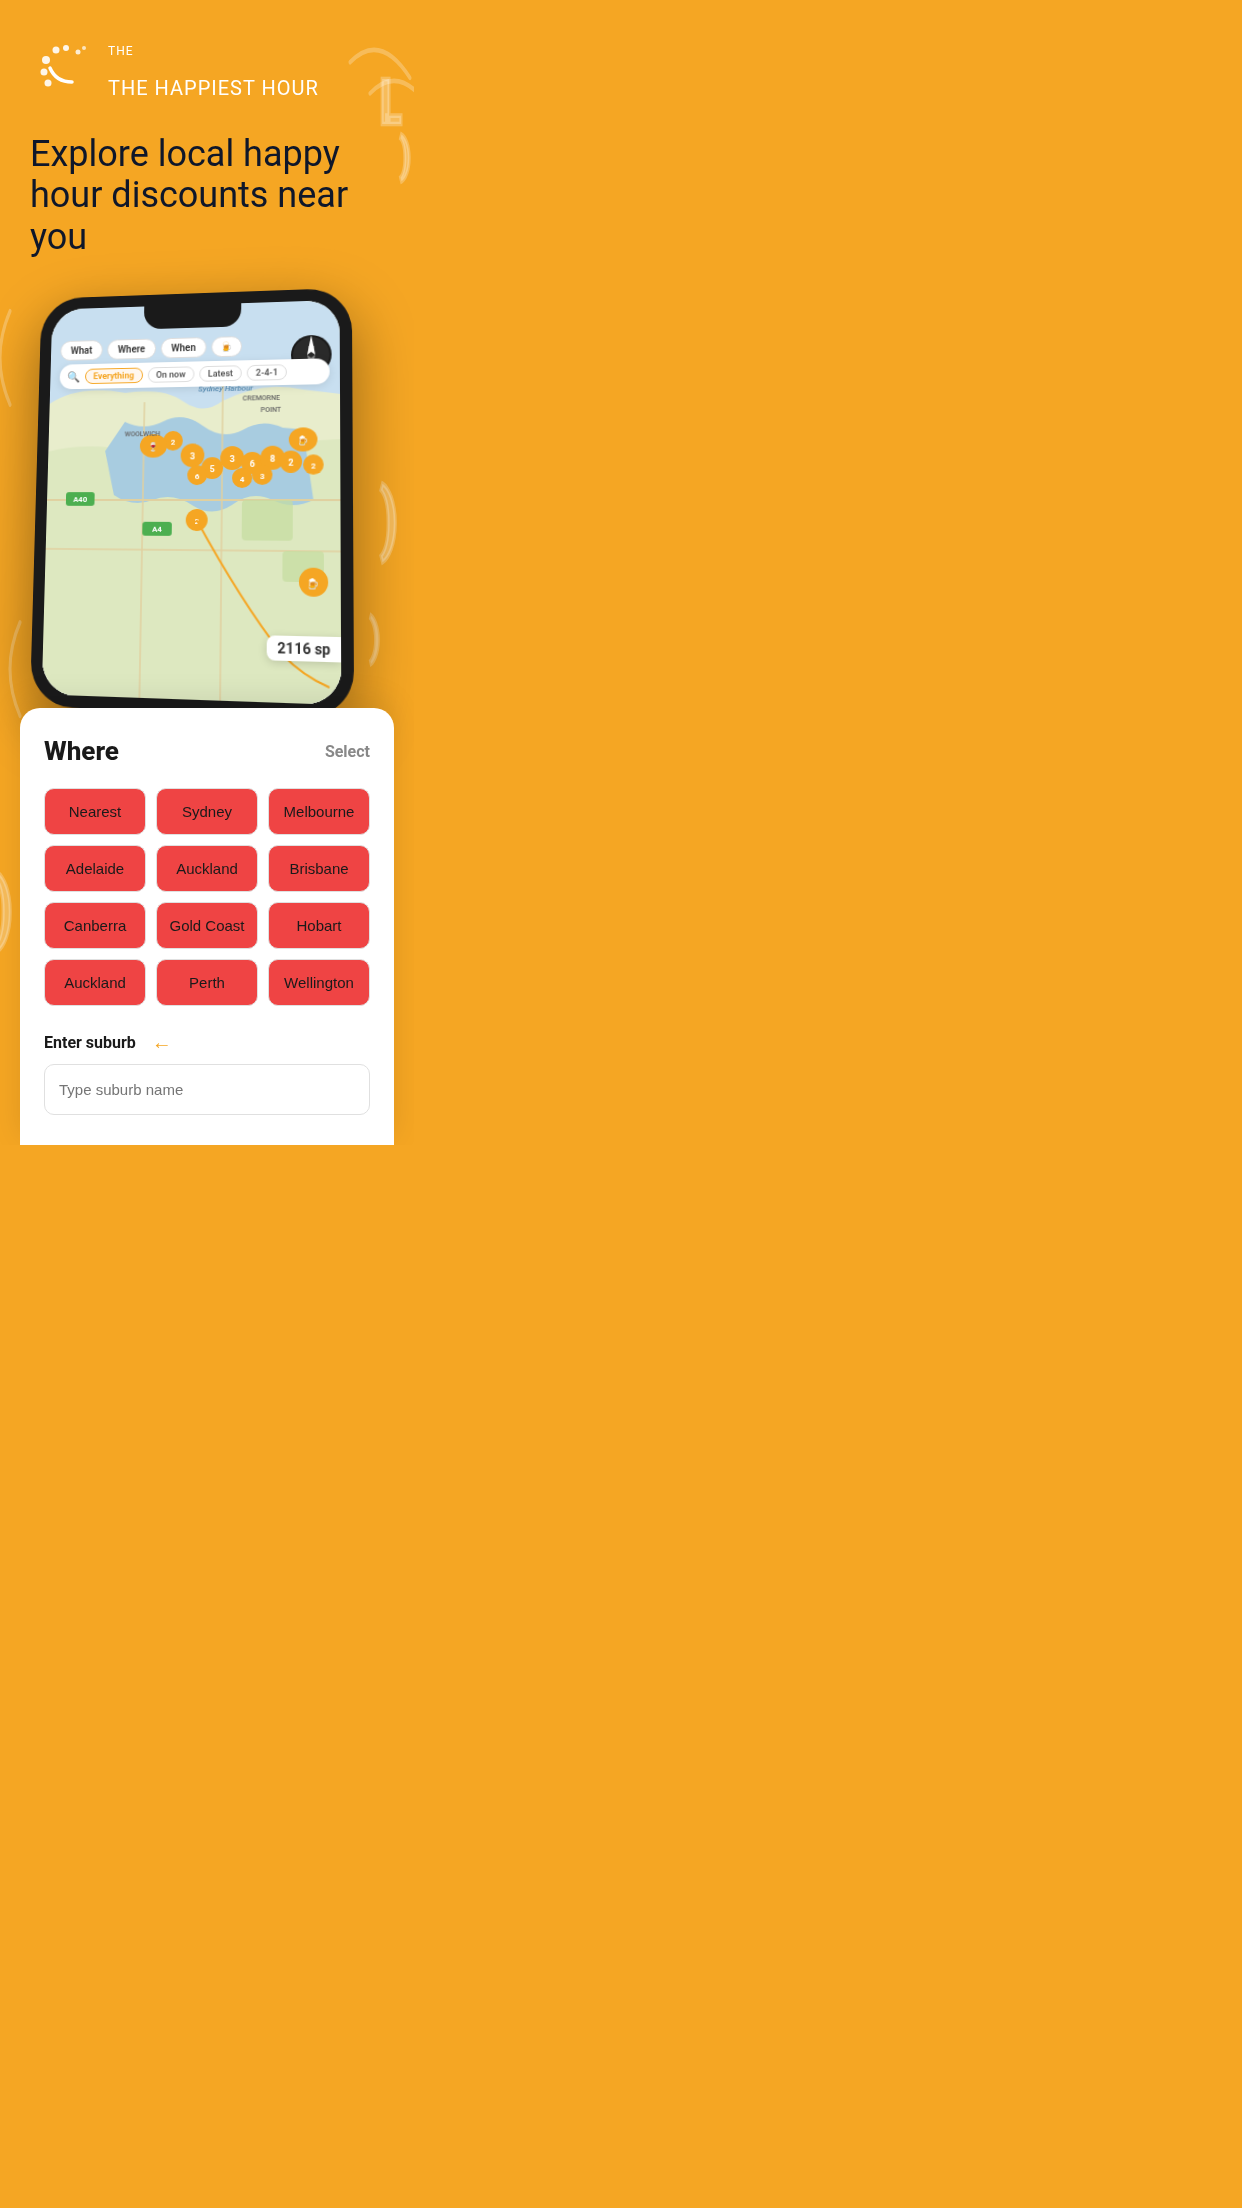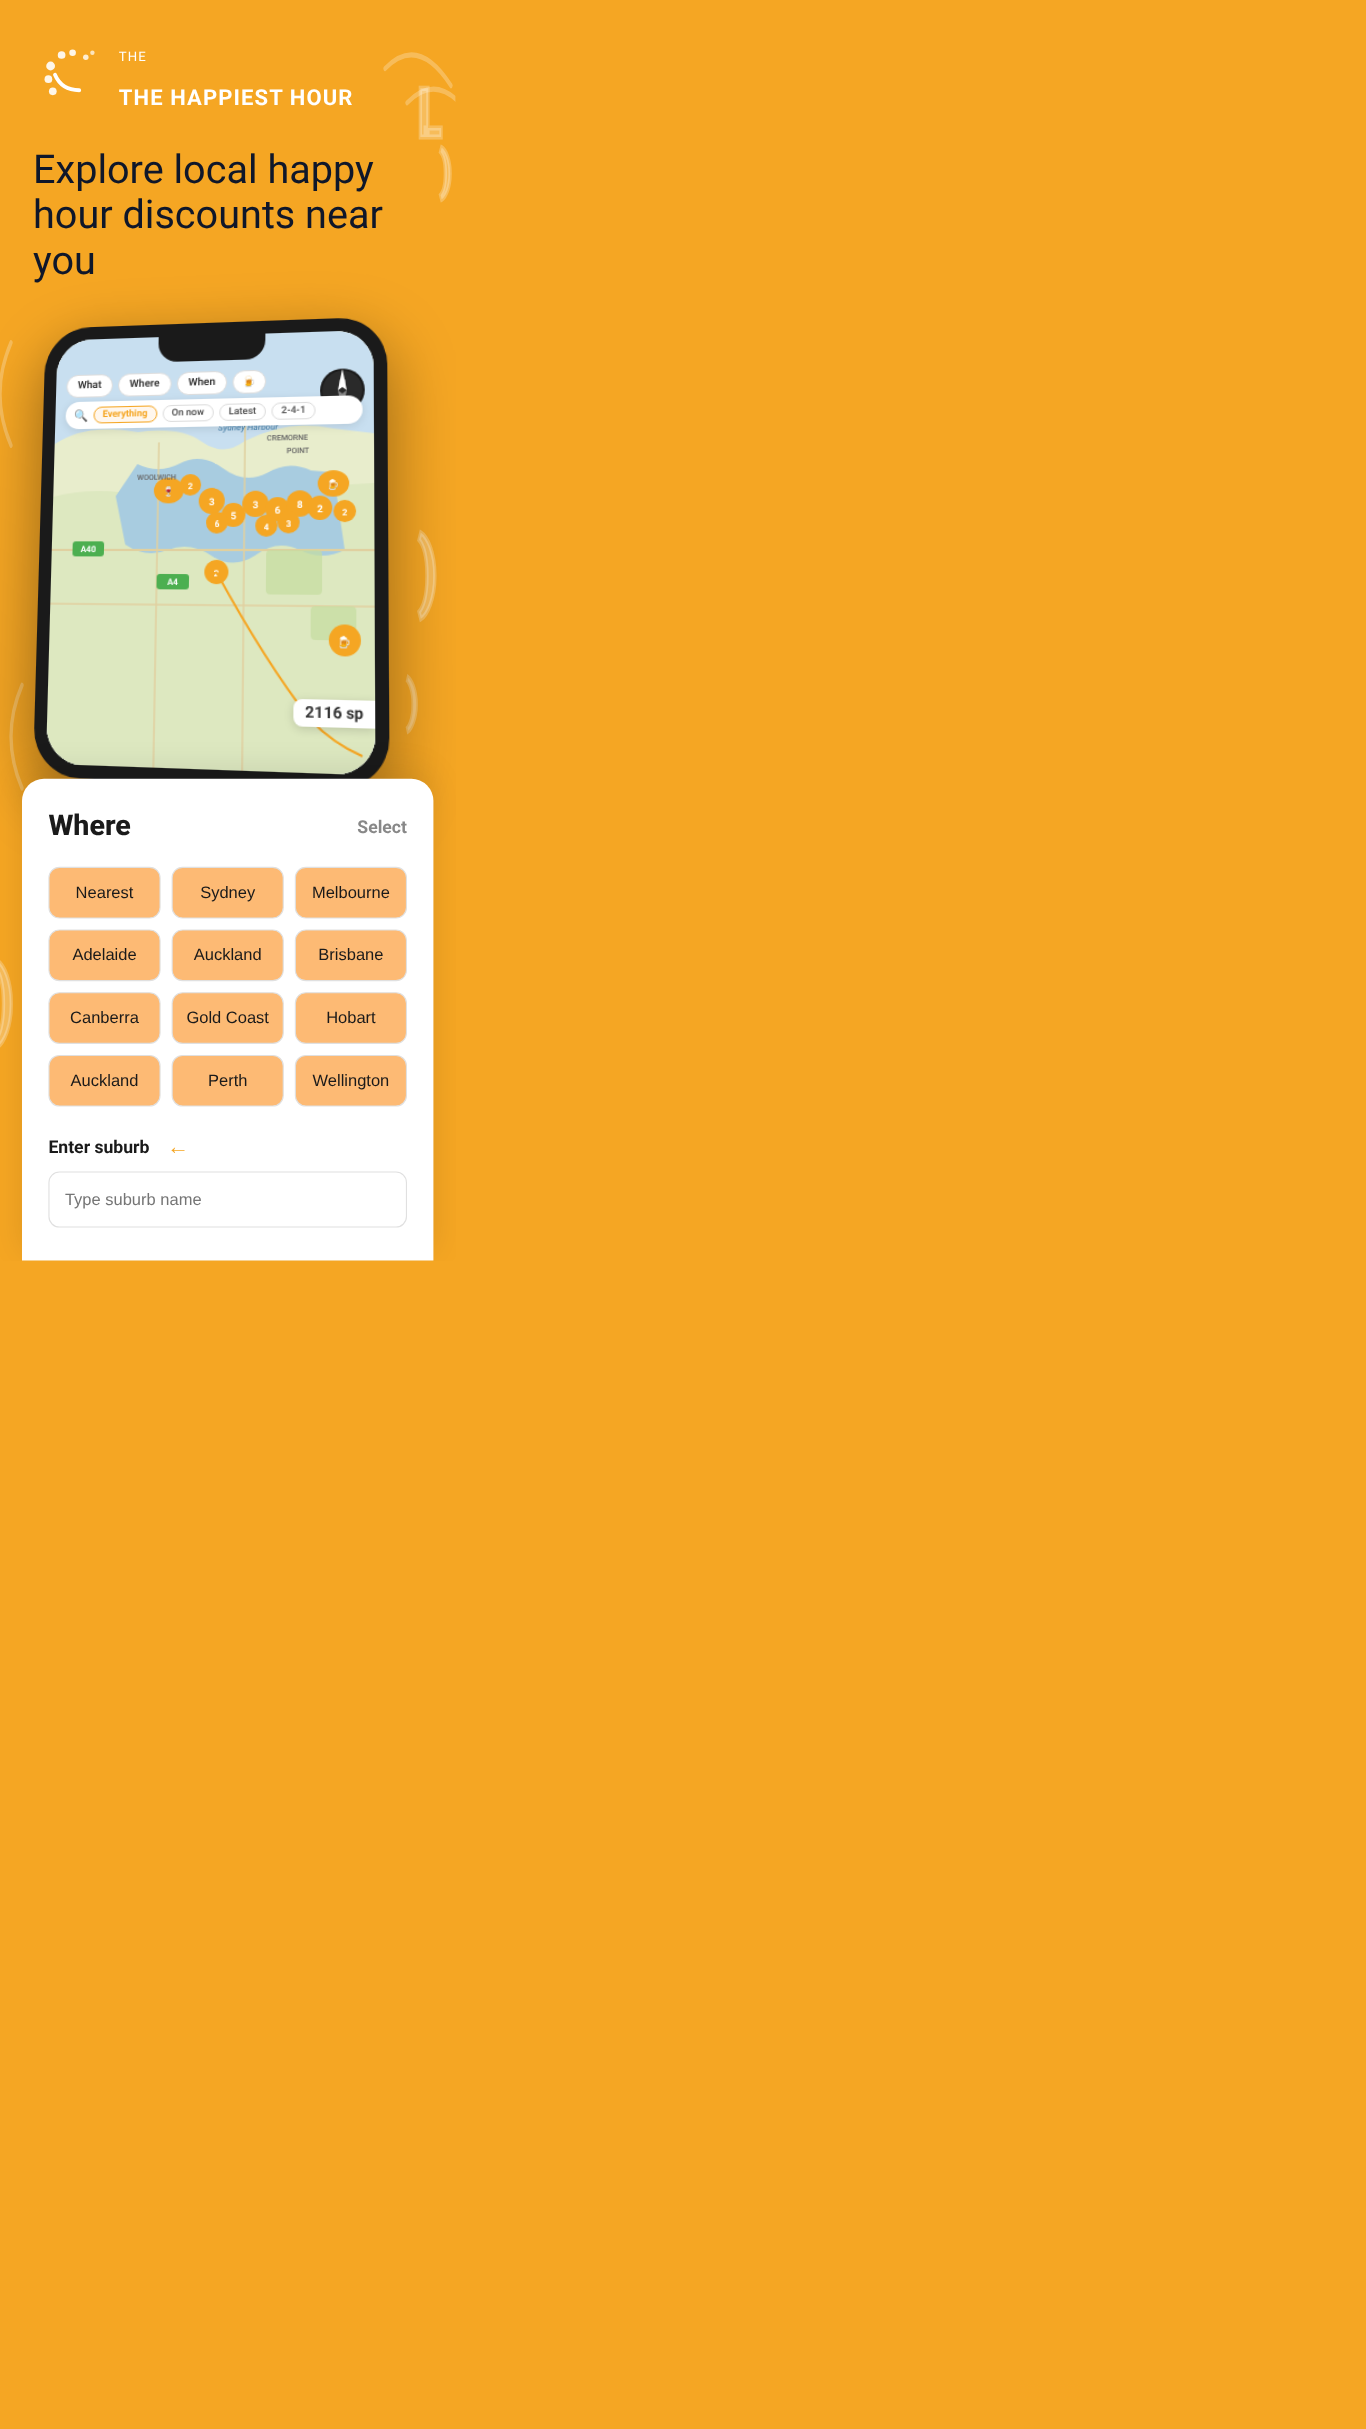--- a/index.html
+++ b/index.html
@@ -189,21 +189,21 @@
     }
 
     .location-btn {
       border: 1.5px solid #e0e0e0;
       border-radius: 10px;
       padding: 14px 8px;
       text-align: center;
       font-size: 15px;
       font-weight: 500;
       color: #1a1a1a;
-      background: #fdba74;
+      background: #ef4444;
       cursor: pointer;
     }
 
     .suburb-section {
       margin-top: 8px;
     }
 
     .suburb-label {
       font-size: 16px;
       font-weight: 700;
@@ -263,21 +263,21 @@
       <circle cx="30" cy="8" r="3" fill="white" opacity="0.9"></circle>
 
       <path d="M14 28 Q20 42 36 42" stroke="white" stroke-width="3.5" fill="none" stroke-linecap="round"></path>
 
       <circle cx="42" cy="12" r="2.5" fill="white" opacity="0.8"></circle>
       <circle cx="48" cy="8" r="2" fill="white" opacity="0.7"></circle>
     </svg>
   </div>
   <div class="logo-text">
     <span>the</span>
-    <span style="font-size:20px; font-weight:700; display:block;margin-top:19px;">the Happiest Hour</span>
+    <span style="font-size:20px; font-weight:400; display:block;margin-top:19px;">the Happiest Hour</span>
   </div>
 </header>
 
 <div class="hero-text">
   <span>Explore local happy hour discounts near you</span>
 </div>
 
 <div class="phone-section">
   <div class="phone-mockup">
     <div class="phone-screen">

